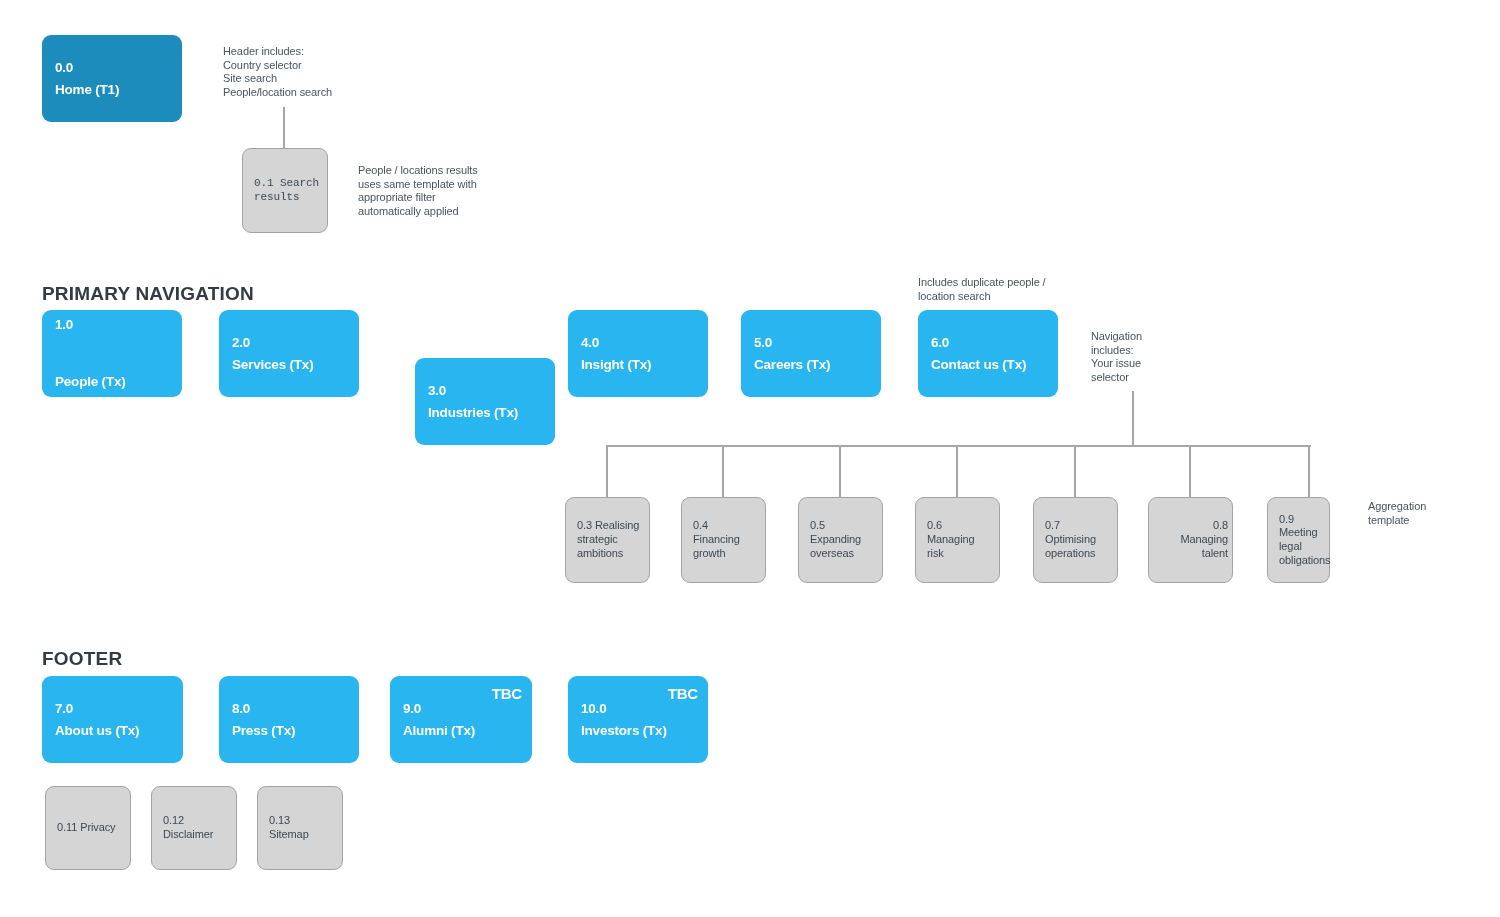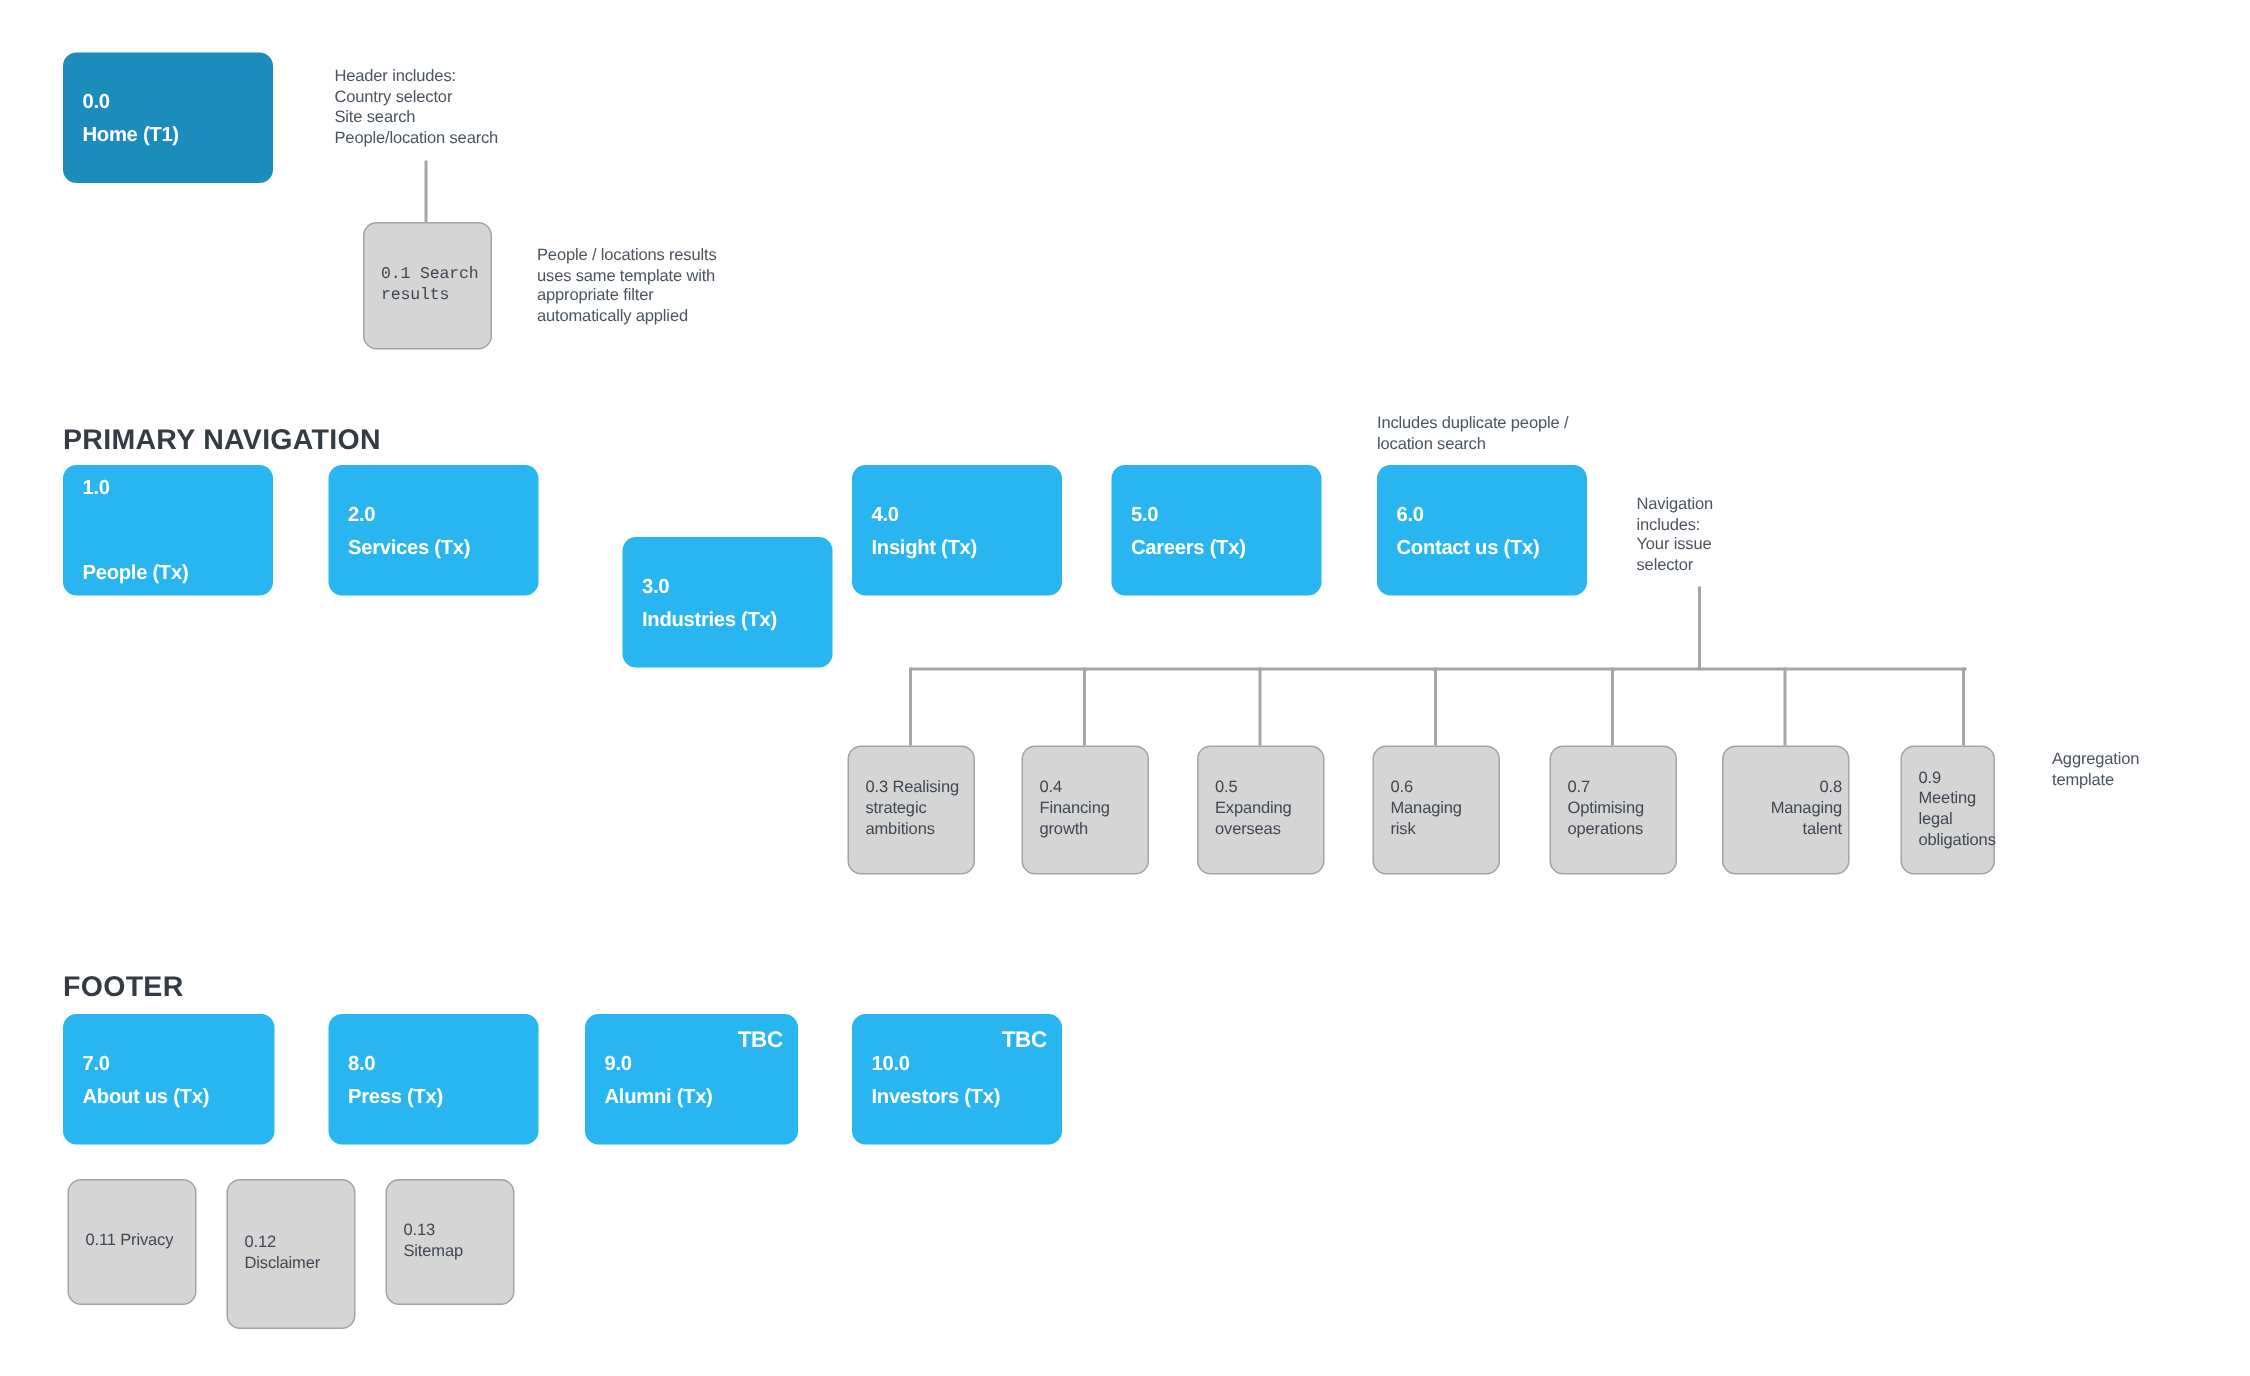--- a/index.html
+++ b/index.html
@@ -157,16 +157,16 @@
   <div>9.0</div>
   <div>Alumni (Tx)</div>
 </div>
 <div class="node node-blue" style="left:568px;top:676px;width:140px;height:87px;">
   <div class="badge">TBC</div>
   <div>10.0</div>
   <div>Investors (Tx)</div>
 </div>
 
 <div class="node node-gray pre" style="left:45px;top:786px;width:86px;height:84px;">0.11 Privacy</div>
-<div class="node node-gray pre" style="left:151px;top:786px;width:86px;height:100px;">0.12
+<div class="node node-gray pre" style="left:151px;top:786px;width:86px;height:84px;">0.12
 Disclaimer</div>
 <div class="node node-gray pre" style="left:257px;top:786px;width:86px;height:84px;">0.13
 Sitemap</div>
 
 </body></html>

